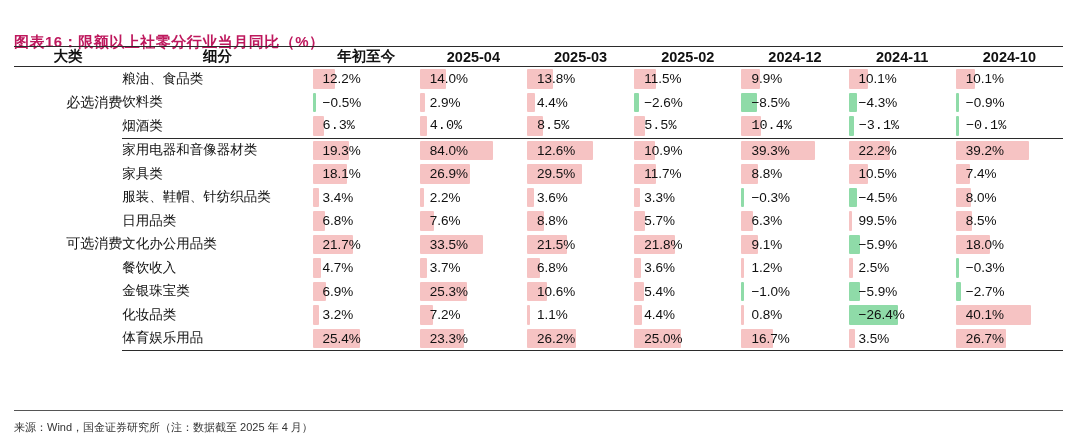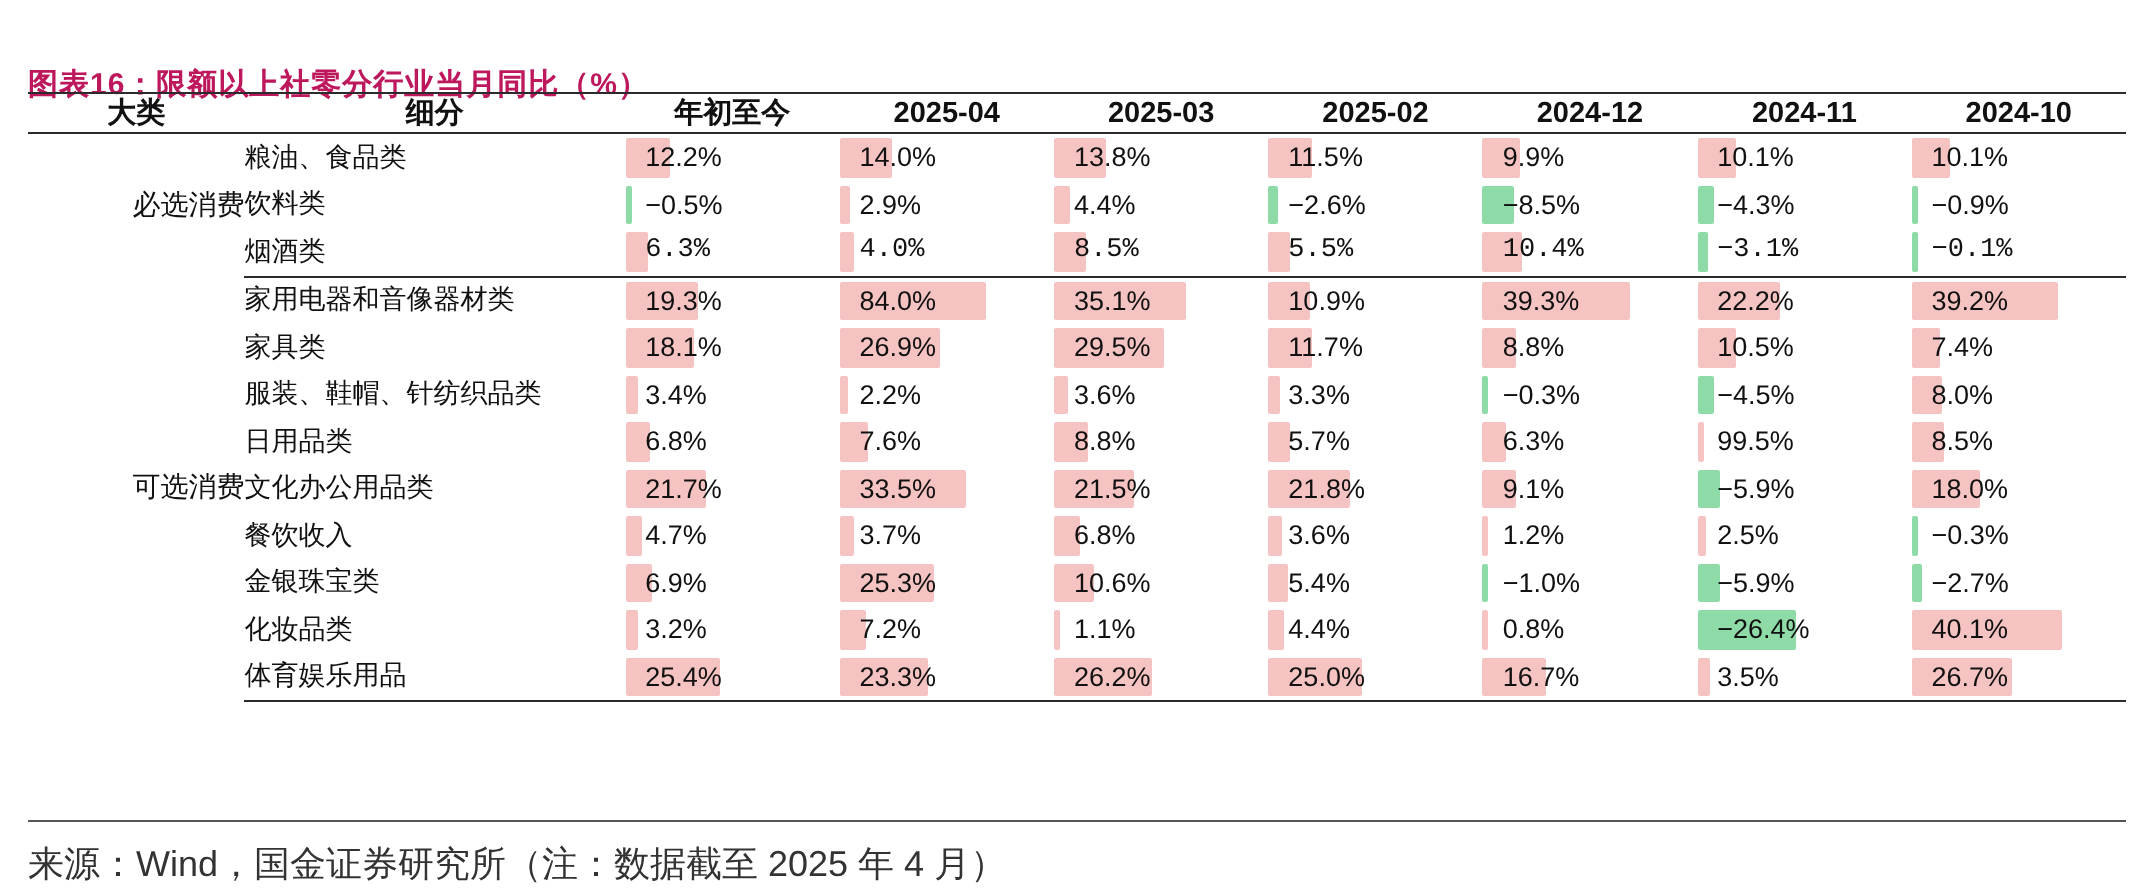--- a/index.html
+++ b/index.html
@@ -59,21 +59,21 @@
   .bar.neg { background:#8fdba8; }
   .bar-label {
     position:absolute; left:10px; top:0; bottom:0;
     display:flex; align-items:center;
     font-size:13.5px; color:#111;
     z-index:2; white-space:nowrap;
   }
 
   .source {
     position:absolute; left:14px; top:420px;
-    font-size:18px; color:#333;text-align:right;
+    font-size:11px; color:#333;text-align:right;
   }
   .srcline {
     position:absolute; left:14px; top:410px; width:1049px;
     border-top:1px solid #555;
   }
 </style>
 </head>
 <body>
 
 <div class="page">
@@ -207,21 +207,21 @@
             <td class="bar-cell">
               <div class="bar pos" style="left: 0px; width: 36.2652px;"></div>
               <div class="bar-label">19.3%</div>
             </td>
             <td class="bar-cell">
               <div class="bar pos" style="left: 0px; width: 72.9061px;"></div>
               <div class="bar-label">84.0%</div>
             </td>
             <td class="bar-cell">
               <div class="bar pos" style="left: 0px; width: 65.9538px;"></div>
-              <div class="bar-label">35.1%</div>
+              <div class="bar-label">12.6%</div>
             </td>
             <td class="bar-cell">
               <div class="bar pos" style="left: 0px; width: 20.4814px;"></div>
               <div class="bar-label">10.9%</div>
             </td>
             <td class="bar-cell">
               <div class="bar pos" style="left: 0px; width: 73.8457px;"></div>
               <div class="bar-label">39.3%</div>
             </td>
             <td class="bar-cell">

